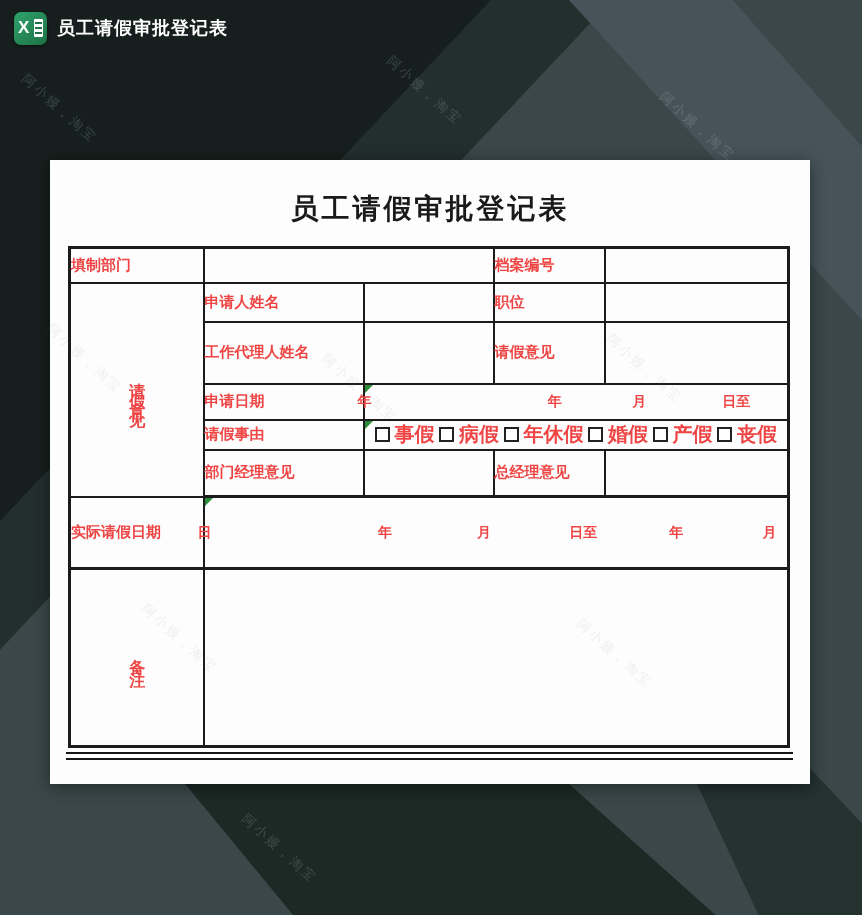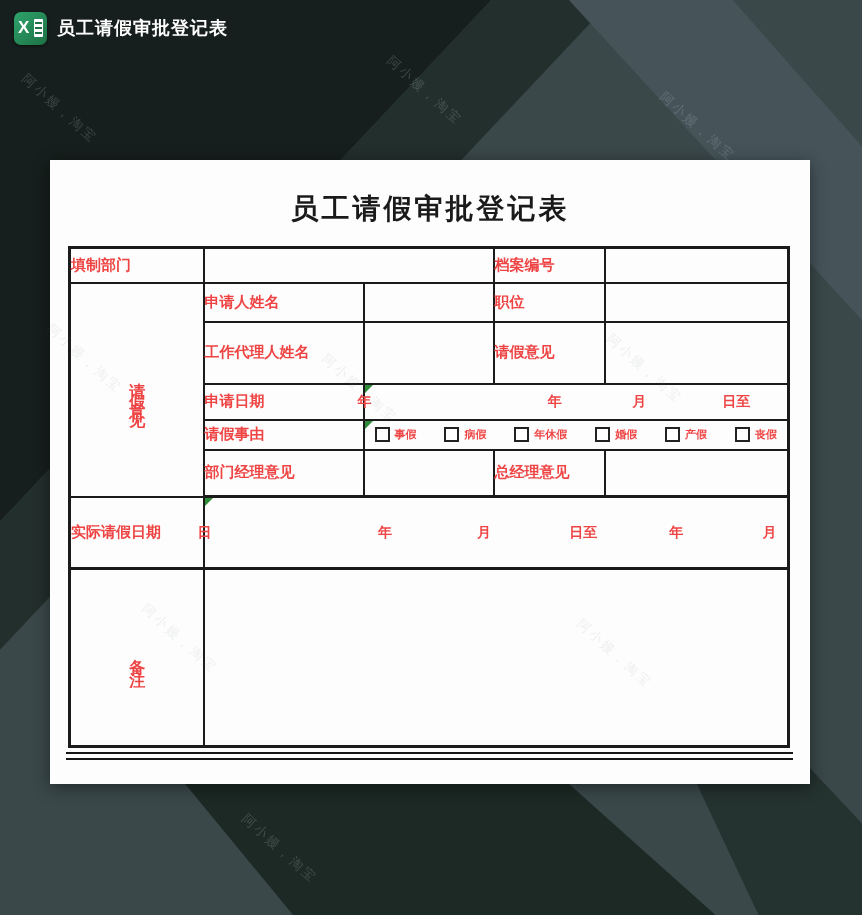--- a/index.html
+++ b/index.html
@@ -47,21 +47,21 @@
   td.v-label div{writing-mode:vertical-rl;text-orientation:upright;letter-spacing:10px;
          font-size:16px;margin:0 auto;}
   .small-row td{font-size:14px;}
   .date-cell span{position:absolute;top:50%;transform:translate(-50%,-50%);font-size:14px;font-weight:bold;}
   .d4 span:nth-child(1){left:22%;} .d4 span:nth-child(2){left:45%;}
   .d4 span:nth-child(3){left:65%;} .d4 span:nth-child(4){left:88%;}
   .d7 span:nth-child(1){left:15%;} .d7 span:nth-child(2){left:31%;}
   .d7 span:nth-child(3){left:48%;} .d7 span:nth-child(4){left:65%;}
   .d7 span:nth-child(5){left:81%;} .d7 span:nth-child(6){left:97%;}
   .chk-cell{display:flex;align-items:center;justify-content:space-between;padding:0 10px;height:100%;}
-  .chk-item{display:flex;align-items:center;font-size:11px;font-weight:bold;}
+  .chk-item{display:flex;align-items:center;font-size:20px;font-weight:bold;}
   .chk-box{display:inline-block;width:11px;height:11px;border:2px solid #222;margin-right:5px;background:#fff;}
   .flag{position:absolute;left:0;top:0;width:0;height:0;
         border-top:8px solid #2e8b3a;border-right:8px solid transparent;}
   .dbl-line{position:absolute;left:16px;top:592px;width:727px;height:4px;
         border-top:2px solid #161616;border-bottom:2px solid #161616;}
 </style>
 </head>
 <body>
 
 <div class="bg-shape bg-tl-dark"></div>

